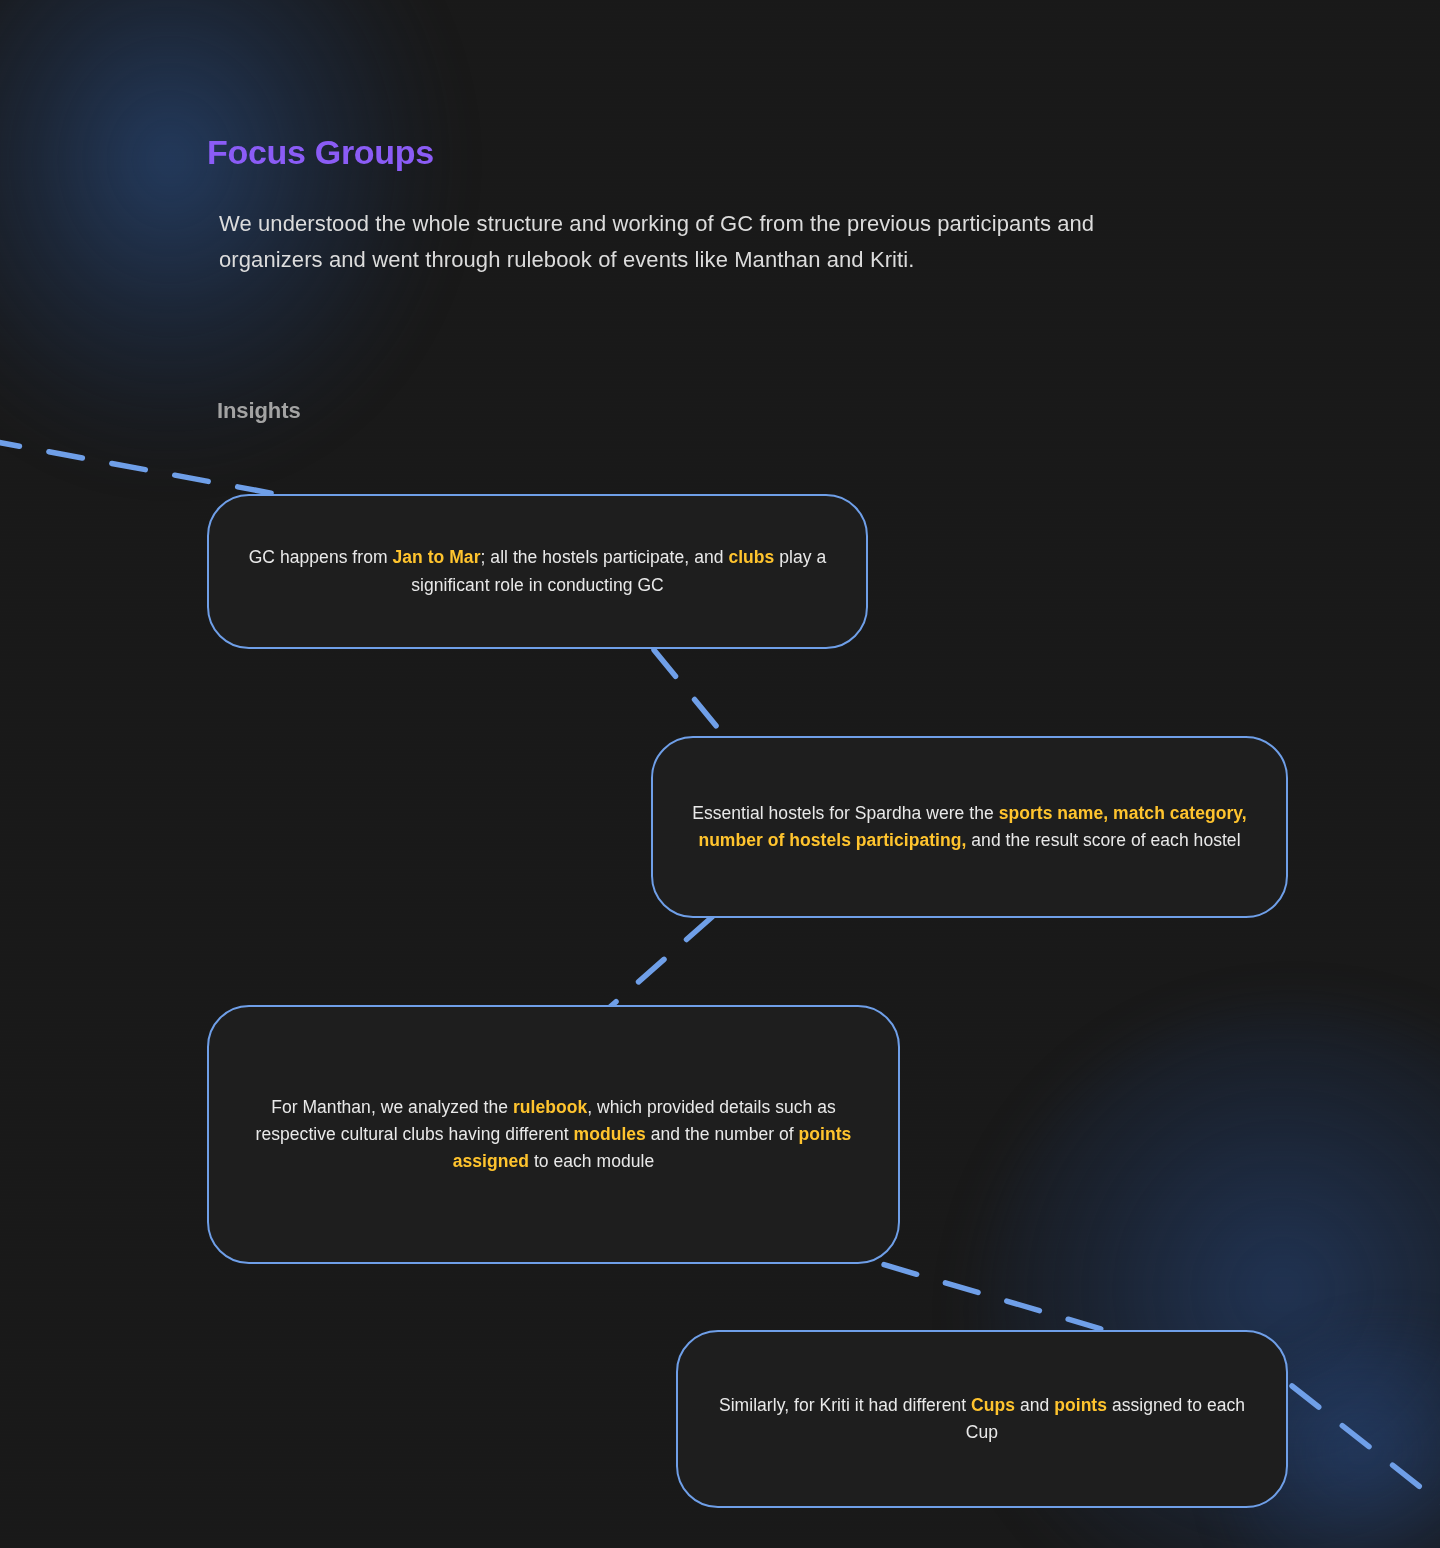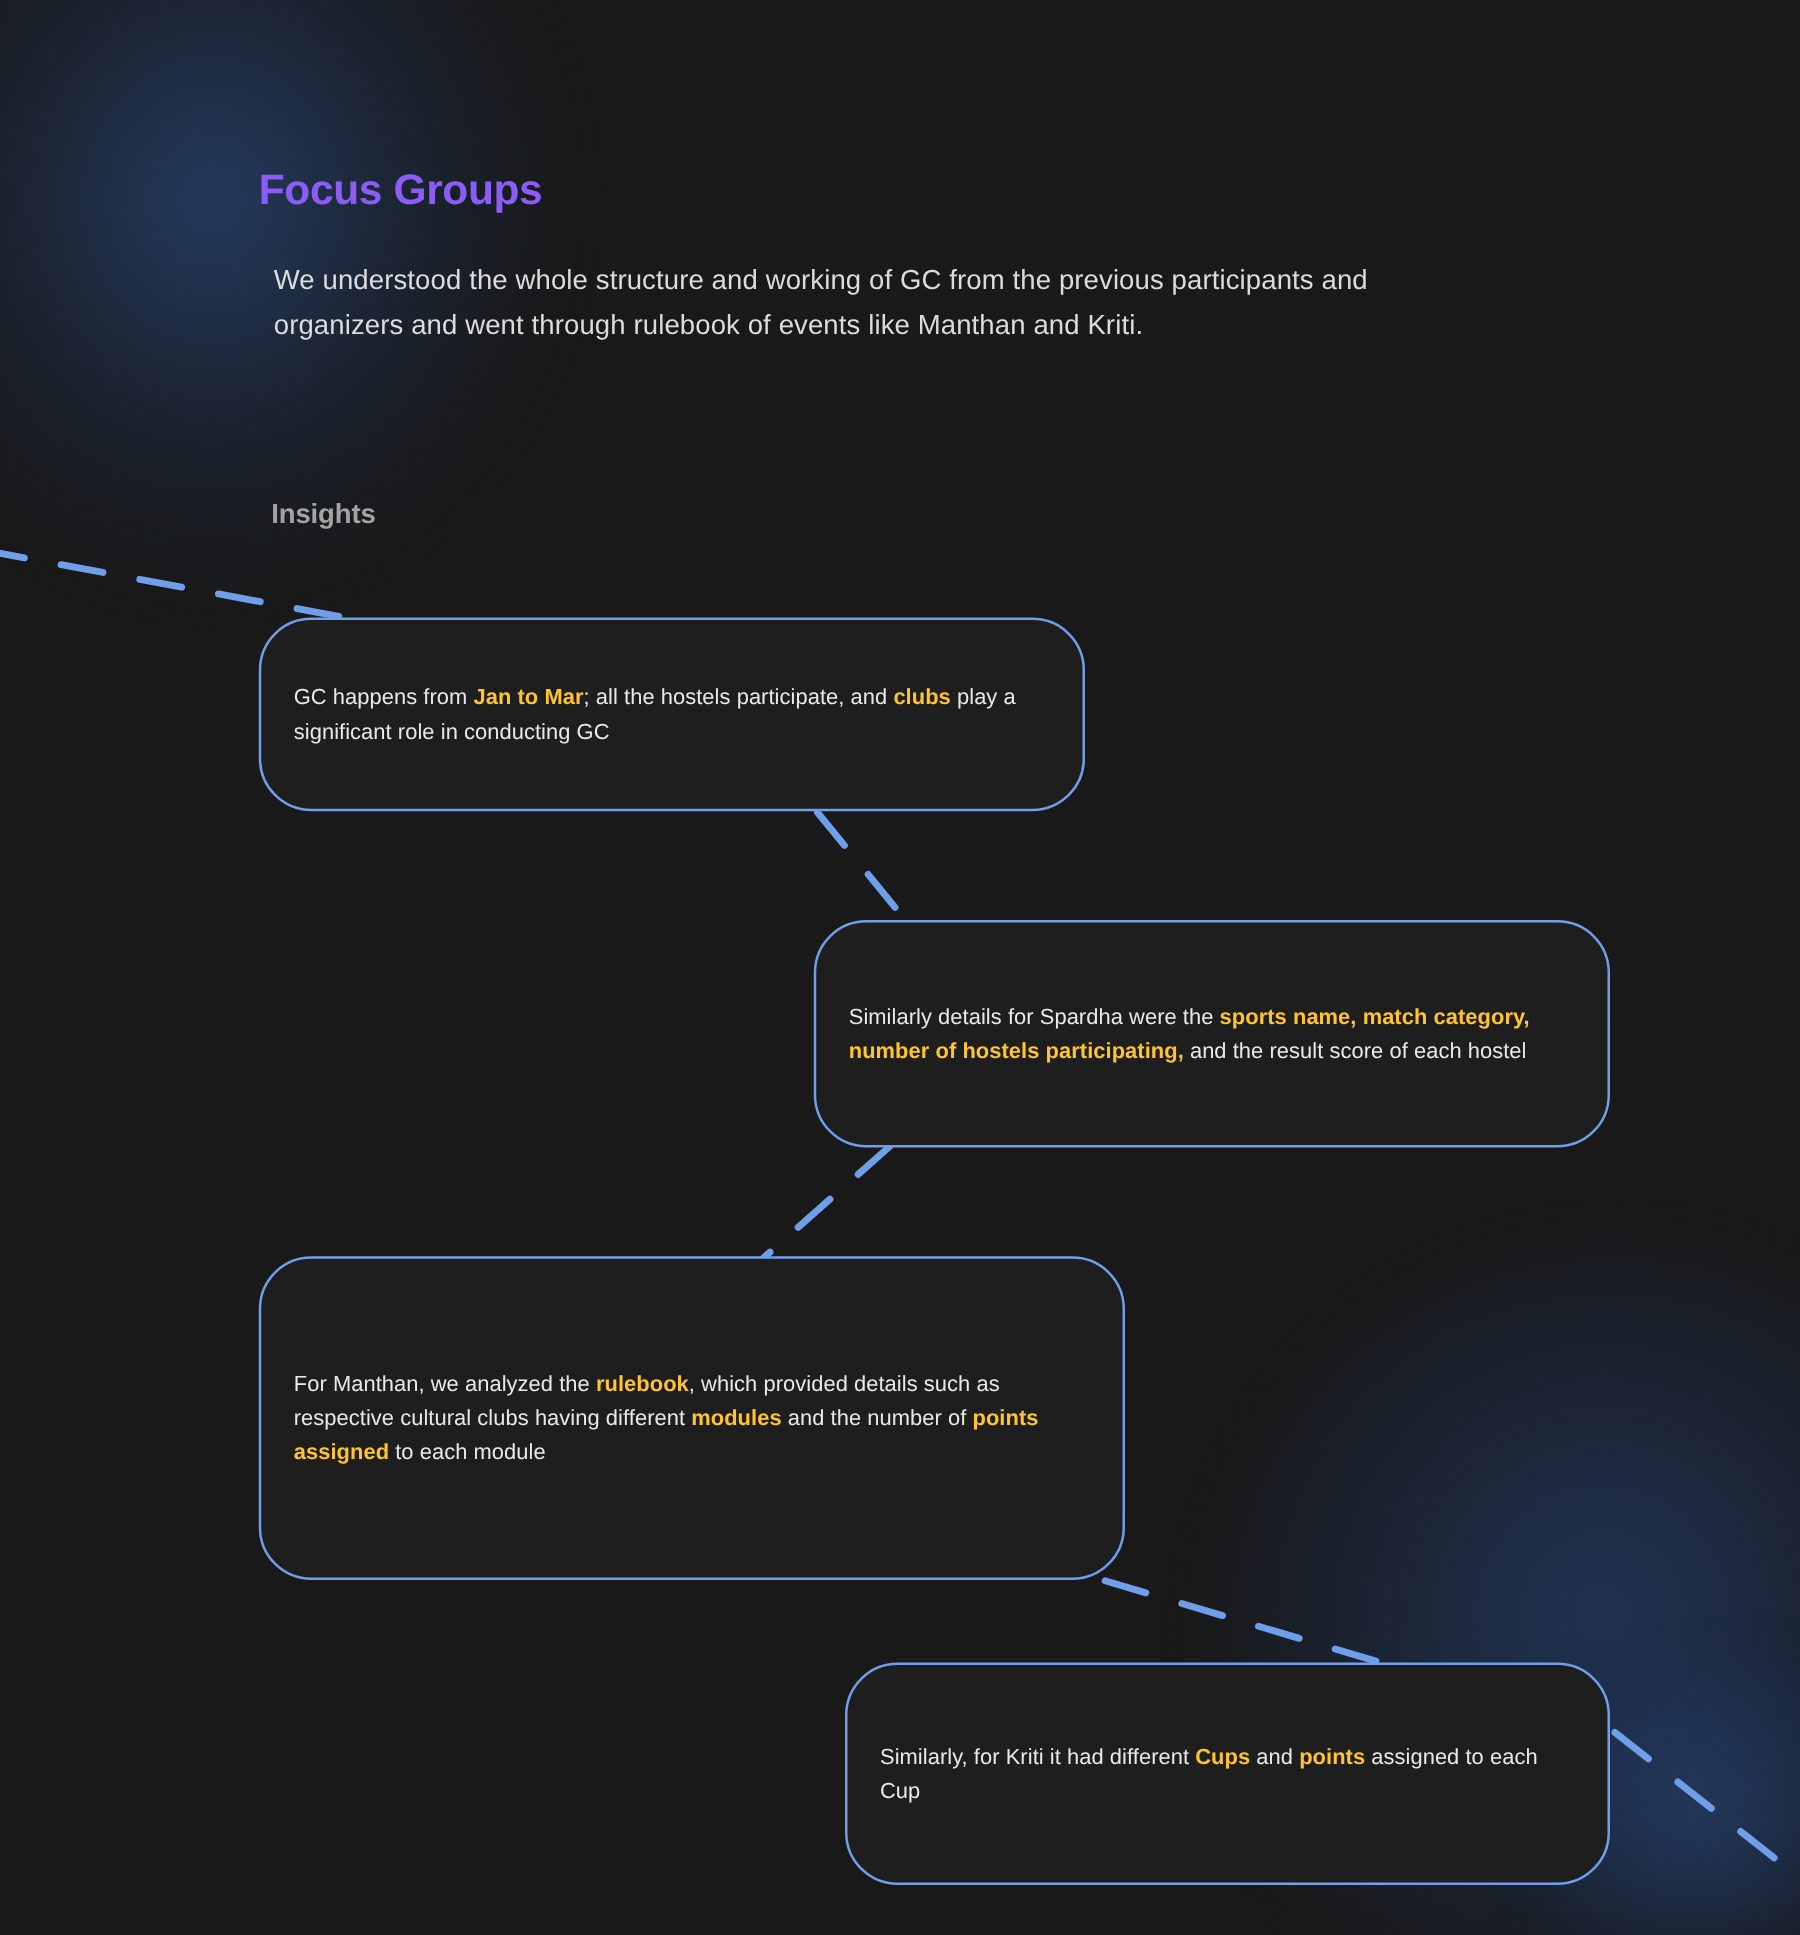--- a/index.html
+++ b/index.html
@@ -51,20 +51,21 @@
     position:absolute;left:217px;top:398px;
     font-size:22px;font-weight:700;color:#a3a3a3;letter-spacing:-0.1px;
   }
   
   .bubble{
     position:absolute;box-sizing:border-box;
     background:#1e1e1e;
     border:2.2px solid #6f9fe8;
     border-radius:42px;
     display:flex;align-items:center;justify-content:center;
+    text-align:center;
     color:#e9e9e9;
     font-size:17.5px;line-height:1.56;
     letter-spacing:0.05px;
   }
   .bubble .inner{padding:0 26px;}
   .hl{color:#ffc42e;font-weight:700;}
   #bubble-1{left:207px;top:494px;width:661px;height:155px;}
   #bubble-2{left:651px;top:736px;width:637px;height:182px;}
   #bubble-3{left:207px;top:1005px;width:693px;height:259px;}
   #bubble-4{left:676px;top:1330px;width:612px;height:178px;}
@@ -90,20 +91,20 @@
 </svg>
 
 <div id="page-title">Focus Groups</div>
 <div id="page-desc">We  understood the whole structure and working of GC from the previous participants and organizers and went through rulebook of events like Manthan and Kriti.</div>
 <div id="insights-label">Insights</div>
 
 <div class="bubble" id="bubble-1">
   <div class="inner"><span>GC happens from </span><span class="hl">Jan to Mar</span><span>; all the hostels participate, and </span><span class="hl">clubs</span><span> play a significant role in conducting GC</span></div>
 </div>
 <div class="bubble" id="bubble-2">
-  <div class="inner"><span>Similarly details for Spardha were the </span><span class="hl">sports name, match category, number of hostels participating,</span><span> and the result score of each hostel</span></div>
+  <div class="inner"><span>Essential hostels for Spardha were the </span><span class="hl">sports name, match category, number of hostels participating,</span><span> and the result score of each hostel</span></div>
 </div>
 <div class="bubble" id="bubble-3">
   <div class="inner"><span>For Manthan, we analyzed the </span><span class="hl">rulebook</span><span>, which provided details such as respective cultural clubs having different </span><span class="hl">modules</span><span> and the number of </span><span class="hl">points assigned</span><span> to each module</span></div>
 </div>
 <div class="bubble" id="bubble-4">
   <div class="inner"><span>Similarly, for Kriti it had different </span><span class="hl">Cups</span><span> and </span><span class="hl">points</span><span> assigned to each Cup</span></div>
 </div>
 
 </body></html>

